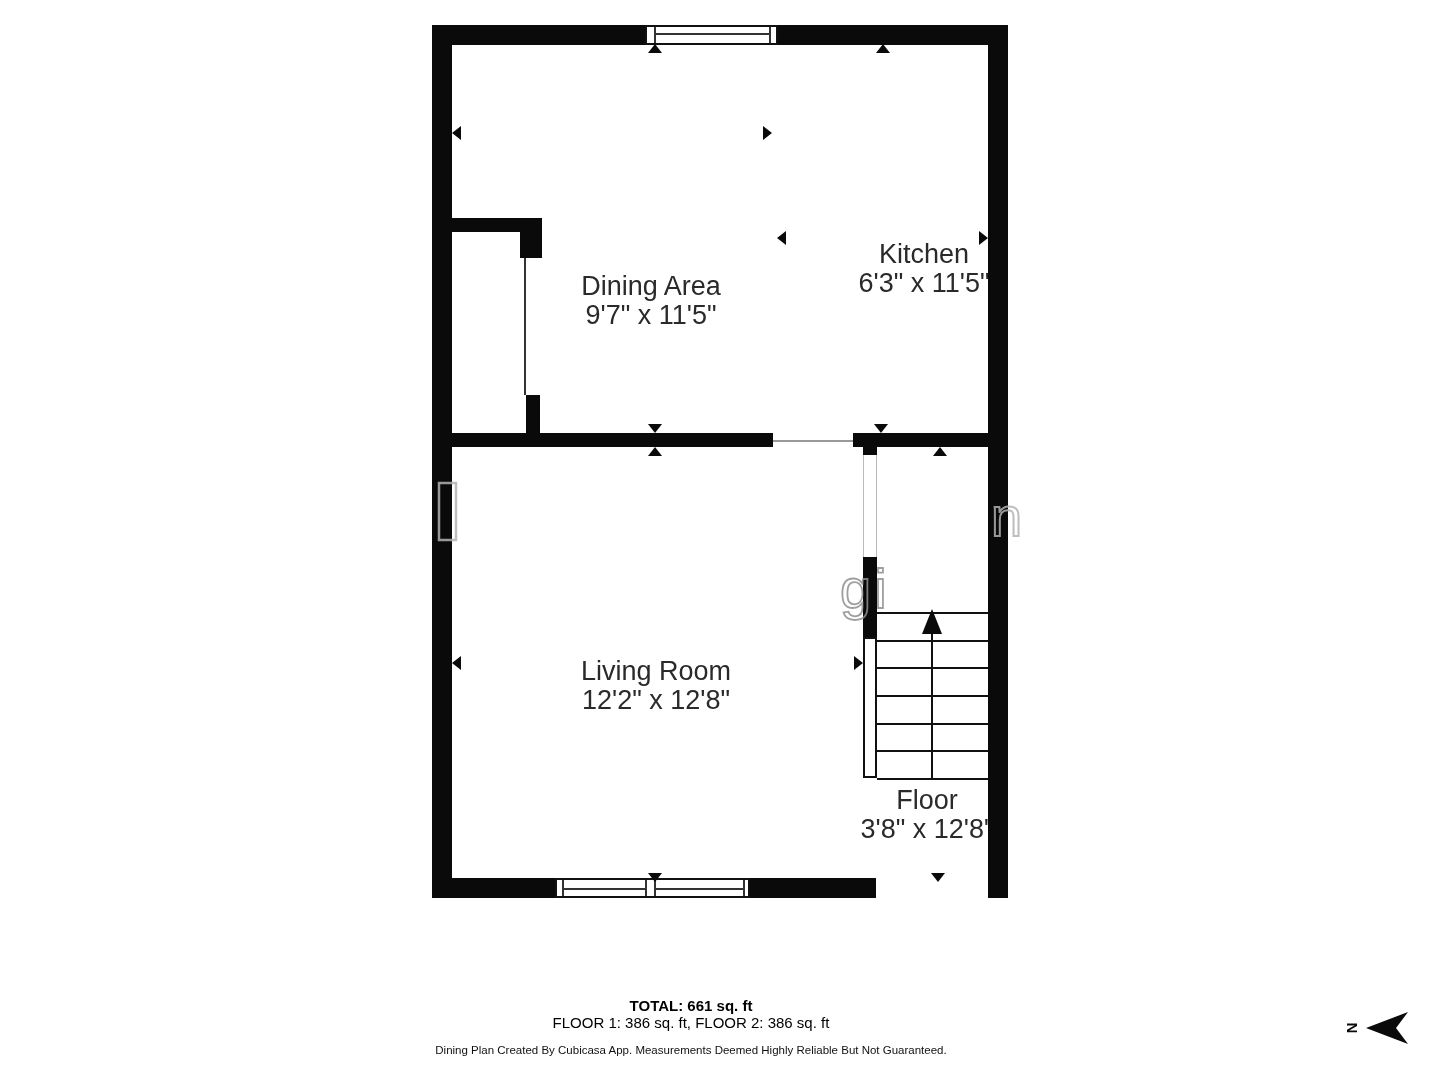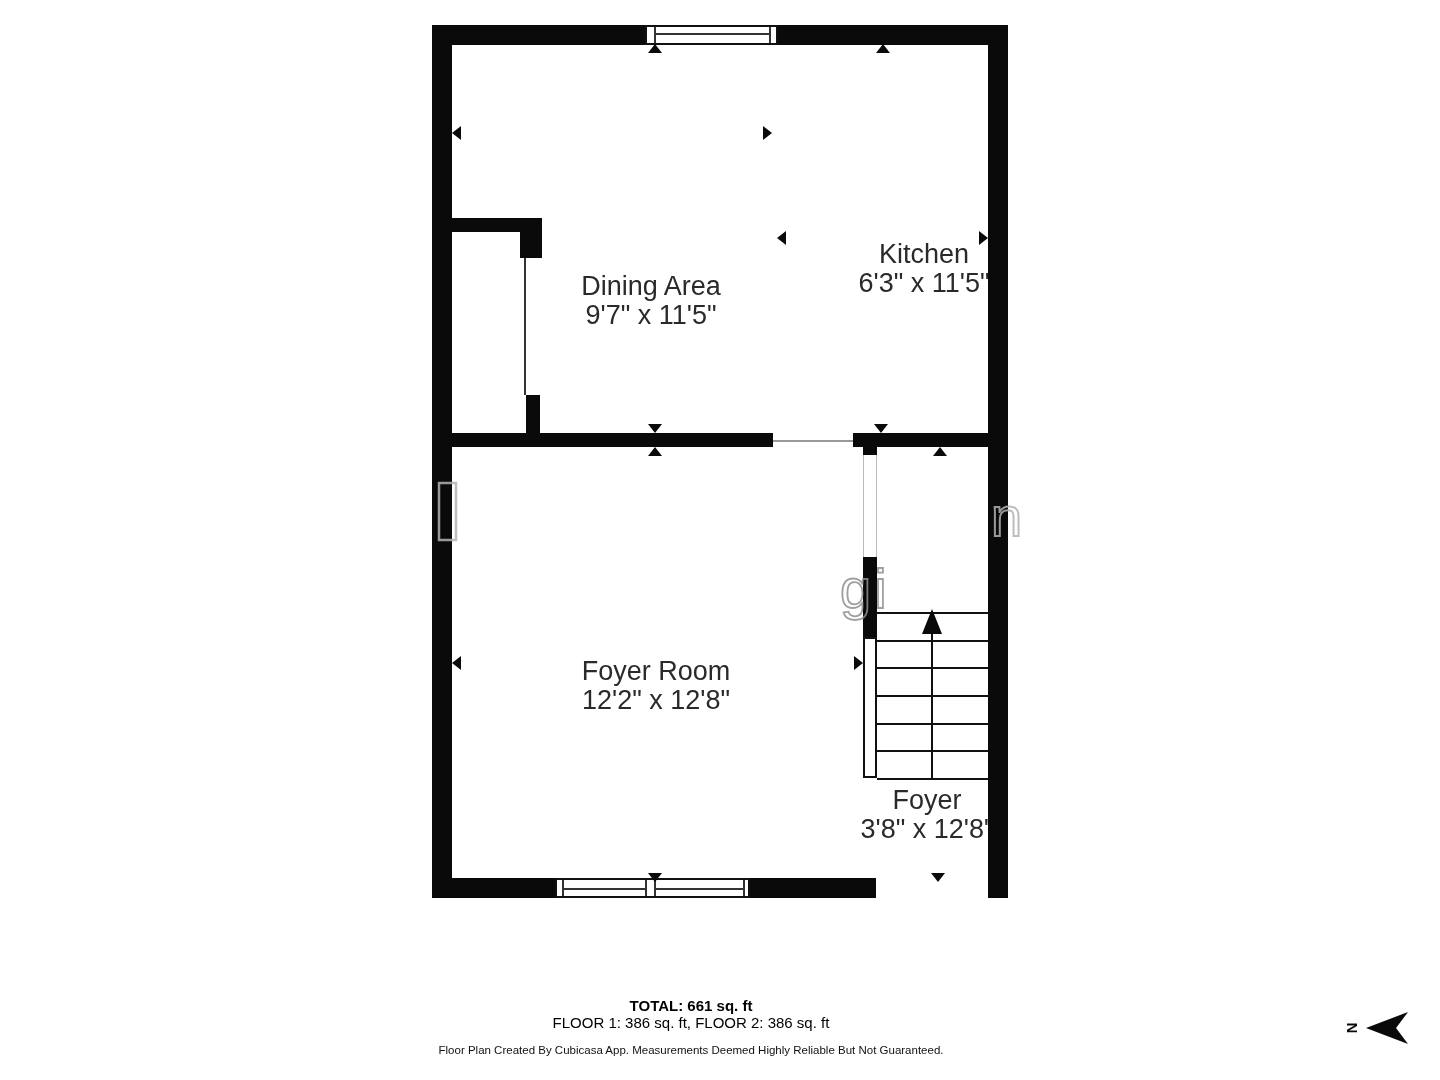--- a/index.html
+++ b/index.html
@@ -113,34 +113,34 @@
 
 <div class="room-label" style="left:651px;top:285px;margin-top:16px;">
   <div>Dining Area</div>
   <div>9'7" x 11'5"</div>
 </div>
 <div class="room-label" style="left:924px;top:269px;">
   <div>Kitchen</div>
   <div>6'3" x 11'5"</div>
 </div>
 <div class="room-label" style="left:656px;top:686px;">
-  <div>Foyer Room</div>
+  <div>Living Room</div>
   <div>12'2" x 12'8"</div>
 </div>
 <div class="room-label" style="left:927px;top:815px;">
-  <div>Foyer</div>
+  <div>Floor</div>
   <div>3'8" x 12'8"</div>
 </div>
 
 <svg class="watermark" style="left:430px;top:470px;" width="590" height="160" viewBox="0 0 590 160">
   <rect x="9" y="13" width="17" height="57" fill="none" stroke="#b3b3b3" stroke-width="2.5"></rect>
   <text x="410" y="138" font-size="56" letter-spacing="3" fill="none" stroke="#8f8f8f" stroke-width="1.8" font-family="Liberation Sans, sans-serif">gi</text>
   <text x="561" y="66" font-size="56" fill="none" stroke="#b3b3b3" stroke-width="2" font-family="Liberation Sans, sans-serif">n</text>
 </svg>
 
 <div class="sumline sum-total" style="top:997px;">TOTAL: 661 sq. ft</div>
 <div class="sumline sum-floors" style="top:1014px;">FLOOR 1: 386 sq. ft, FLOOR 2: 386 sq. ft</div>
-<div class="sumline sum-disclaimer" style="top:1044px;">Floor Plan Created By Cubicasa App. Measurements Deemed Highly Reliable But Not Guaranteed.</div>
+<div class="sumline sum-disclaimer" style="top:1044px;">Dining Plan Created By Cubicasa App. Measurements Deemed Highly Reliable But Not Guaranteed.</div>
 
 <svg class="compass" style="left:1342px;top:1008px;" width="70" height="40" viewBox="0 0 70 40">
   <polygon points="24,20 66,4 54,20 66,36" fill="#0a0a0a"></polygon>
   <text x="10" y="25" font-size="15" font-weight="bold" fill="#0a0a0a" text-anchor="middle" transform="rotate(90 10 20)" font-family="Liberation Sans, sans-serif">N</text>
 </svg>
 
 </body></html>

